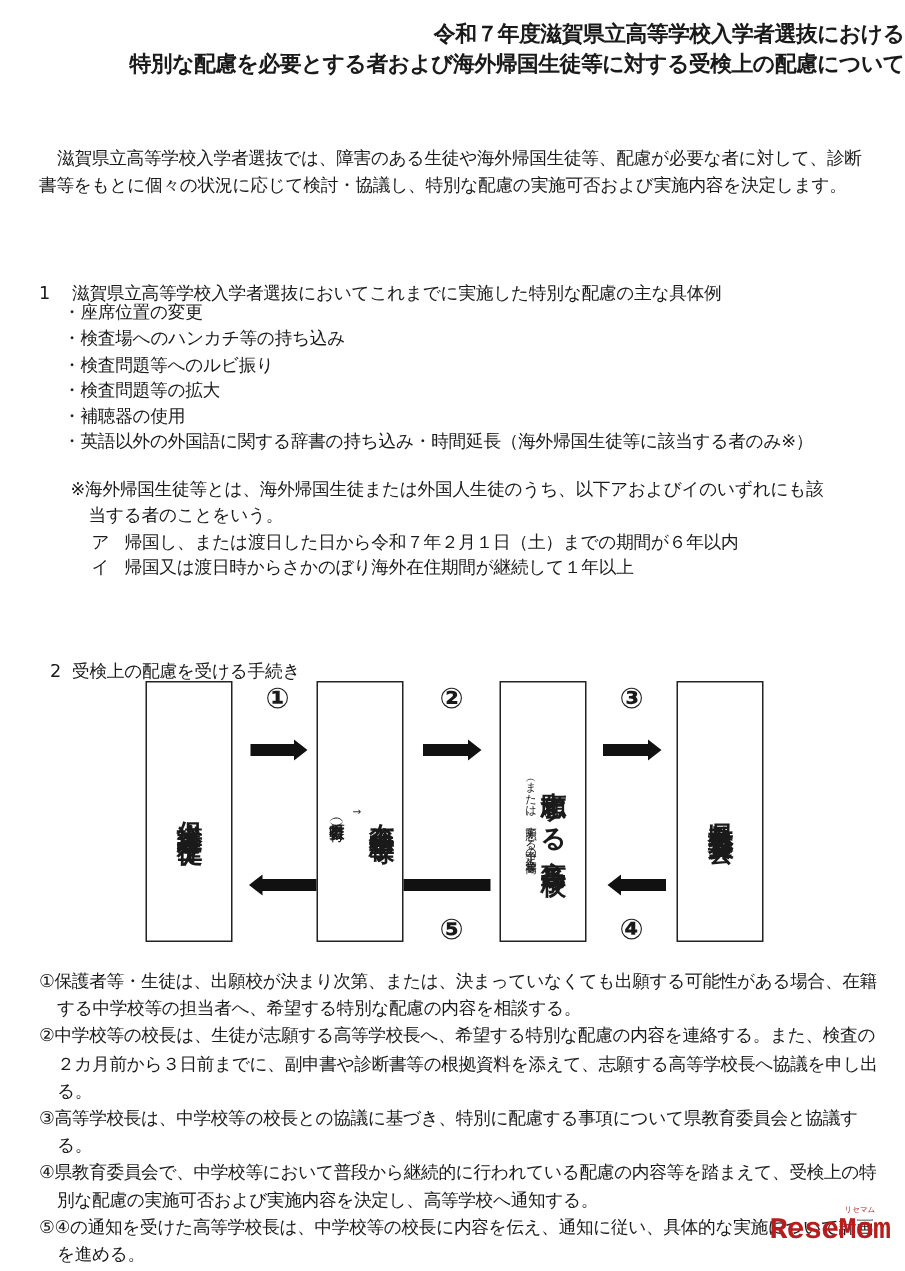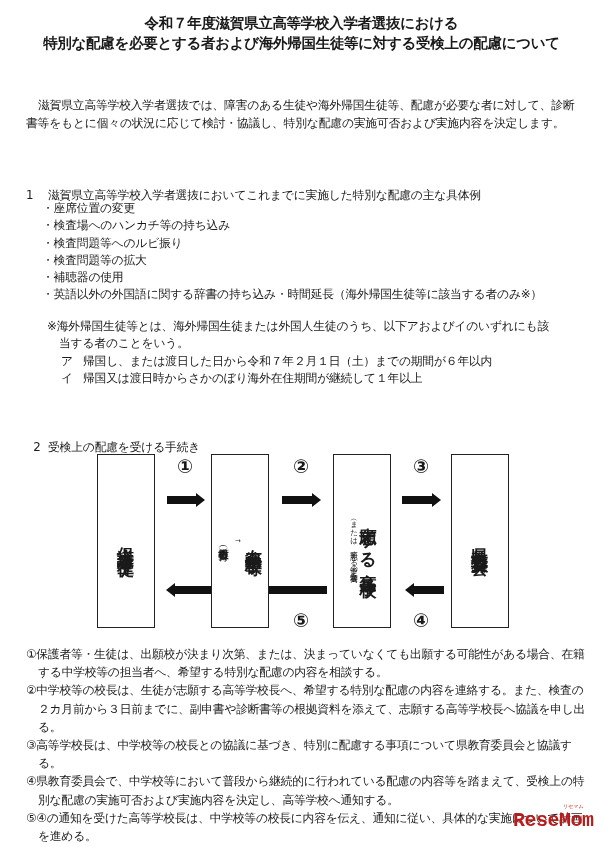--- a/index.html
+++ b/index.html
@@ -2,21 +2,21 @@
 <html><head>
 <meta charset="utf-8">
 <style>
   html, body { margin: 0; padding: 0; background: #ffffff; }
   body {
     width: 603px; height: 847px; position: relative; overflow: hidden;
     font-family: "DejaVu Sans", "Liberation Sans", sans-serif;
     color: #1a1a1a;
   }
   .title {
-    position: absolute; left: 0; width: 603px; text-align: center;
+    position: absolute; left: 0; width: 603px; text-align: right;
     font-weight: bold; font-size: 14.5px; line-height: 20px; letter-spacing: -0.3px;
   }
   .t1 { top: 13px; }
   .t2 { top: 33px; }
   .intro {
     position: absolute; left: 26px; top: 96px; width: 556px;
     font-size: 11.8px; line-height: 18px; letter-spacing: -0.2px;
     text-indent: 12px;
   }
   .sec {

